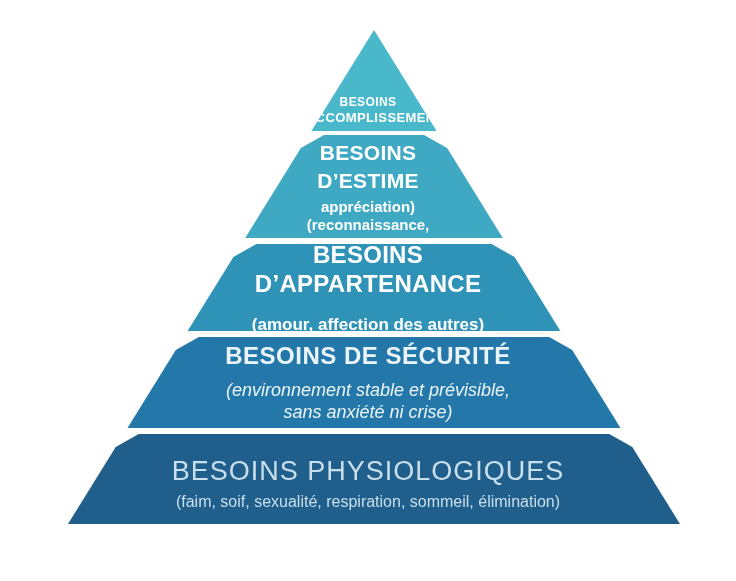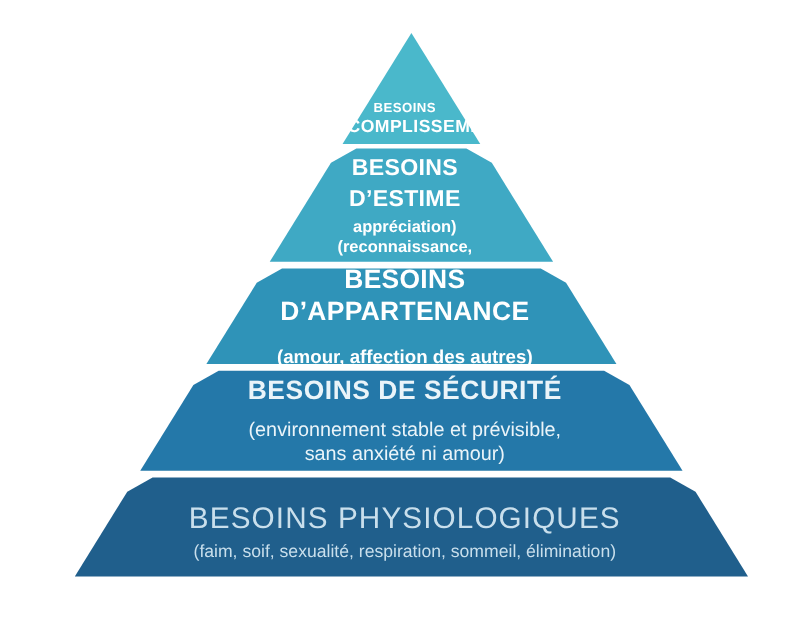--- a/index.html
+++ b/index.html
@@ -8,36 +8,36 @@
   #stage { position:relative; width:736px; height:581px; }
   #pyramid-svg { position:absolute; left:0; top:0; }
 
   .level-text { position:absolute; left:0; width:736px; box-sizing:border-box;
                 display:flex; flex-direction:column; align-items:center;
                 justify-content:center; text-align:center; pointer-events:none; }
   .line { white-space:nowrap; }
 
   
   .lv0 { justify-content:flex-end; padding-bottom:4px; }
-  .lv0 .title .line { font-size:16px; font-weight:700; letter-spacing:0.4px; line-height:1.3; }
+  .lv0 .title .line { font-size:13px; font-weight:700; letter-spacing:0.4px; line-height:1.3; }
   .lv0 .title .l-big { font-size:12px; }
 
   
   .lv1 .title .line { font-size:21px; font-weight:700; line-height:1.3; letter-spacing:0.3px; }
   .lv1 .subtitle { margin-top:4px; }
   .lv1 .subtitle .line { font-size:15px; font-weight:700; line-height:1.2; }
 
   
   .lv2 .title .line { font-size:24px; font-weight:700; line-height:1.22; letter-spacing:0.3px; }
   .lv2 .subtitle { margin-top:17px; }
   .lv2 .subtitle .line { font-size:17px; font-weight:700; }
 
   
   .lv3 .title .line { font-size:24px; font-weight:700; letter-spacing:0.5px; }
-  .lv3 .subtitle { margin-top:10px; }
+  .lv3 .subtitle { margin-top:10px;font-style:italic; }
   .lv3 .subtitle .line { font-size:18px; font-weight:400; line-height:1.18; }
 
   
   .lv4 .title .line { font-size:27px; font-weight:400; letter-spacing:1px; }
   .lv4 .subtitle { margin-top:6px; }
   .lv4 .subtitle .line { font-size:16px; font-weight:400; }
 </style>
 </head>
 <body>
 
@@ -78,21 +78,21 @@
       <div class="line">(amour, affection des autres)</div>
     </div>
   </div>
 
   <div class="level-text lv3" style="top: 337px; height: 91px; color: rgb(234, 244, 249);">
     <div class="title">
       <div class="line">BESOINS DE SÉCURITÉ</div>
     </div>
     <div class="subtitle">
       <div class="line">(environnement stable et prévisible,</div>
-      <div class="line">sans anxiété ni amour)</div>
+      <div class="line">sans anxiété ni crise)</div>
     </div>
   </div>
 
   <div class="level-text lv4" style="top: 434px; height: 98px; color: rgb(201, 223, 236);">
     <div class="title">
       <div class="line">BESOINS PHYSIOLOGIQUES</div>
     </div>
     <div class="subtitle">
       <div class="line">(faim, soif, sexualité, respiration, sommeil, élimination)</div>
     </div>

